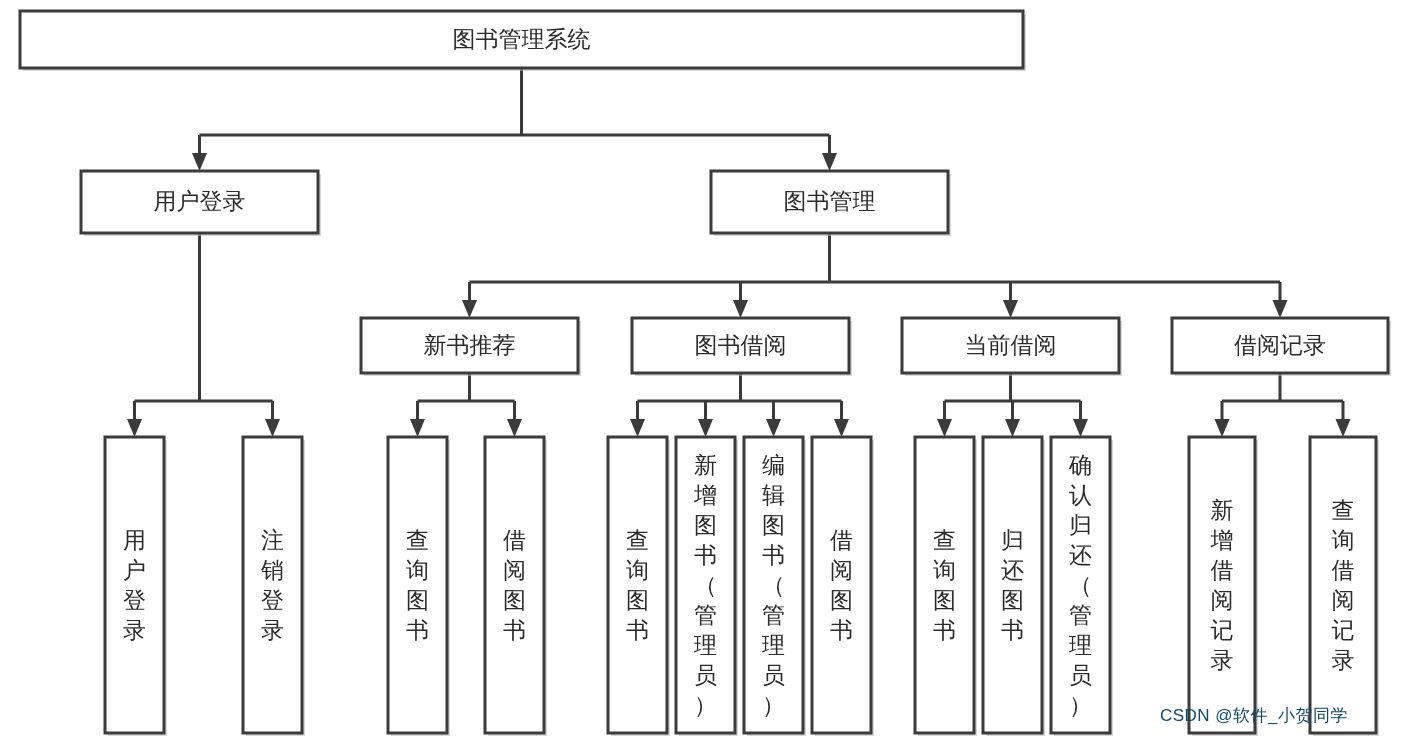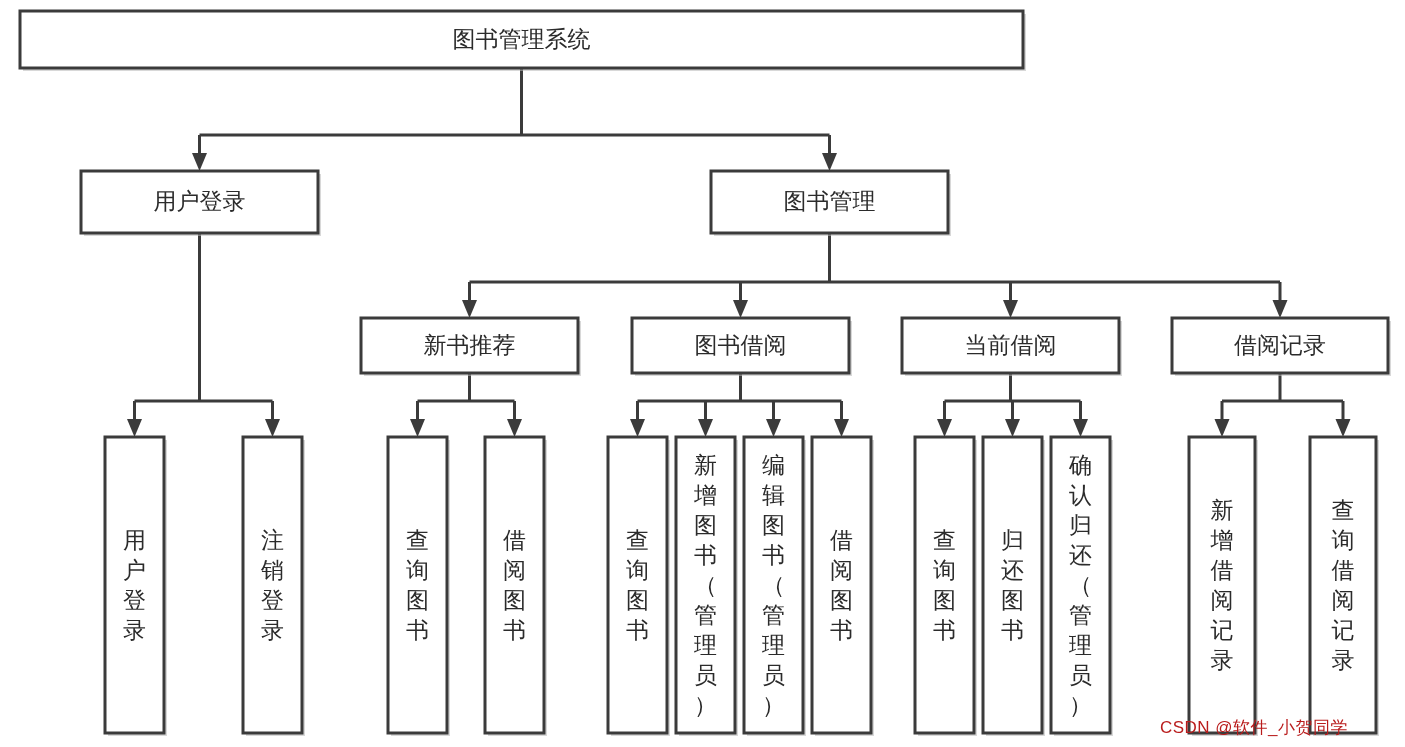--- a/index.html
+++ b/index.html
@@ -52,24 +52,24 @@
   }
   text.node-label-v {
     font-family: "Liberation Sans", "DejaVu Sans", sans-serif;
     font-size: 23px;
     fill: #2b2b2b;
     text-anchor: middle;
   }
   .watermark {
     position: absolute;
     right: 14px;
-    bottom: 8px;
+    bottom: 20px;
     font-family: "Liberation Sans", "DejaVu Sans", sans-serif;
     font-size: 17px;
-    color: #b91c1c;
+    color: #0c4a6e;
     letter-spacing: 0.5px;
     white-space: nowrap;
     user-select: none;
   }
 </style>
 </head>
 <body>
 
 <div id="diagram-root">
   <svg class="flow" viewBox="0 0 1405 747" xmlns="http://www.w3.org/2000/svg">

